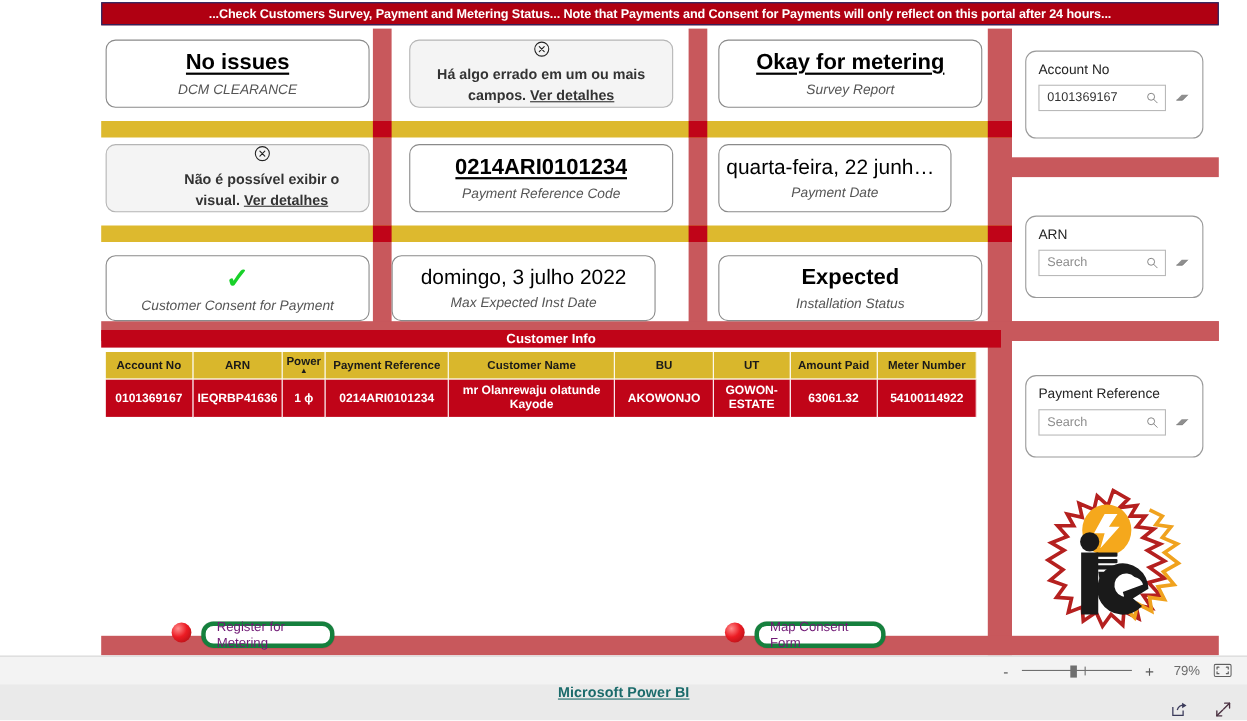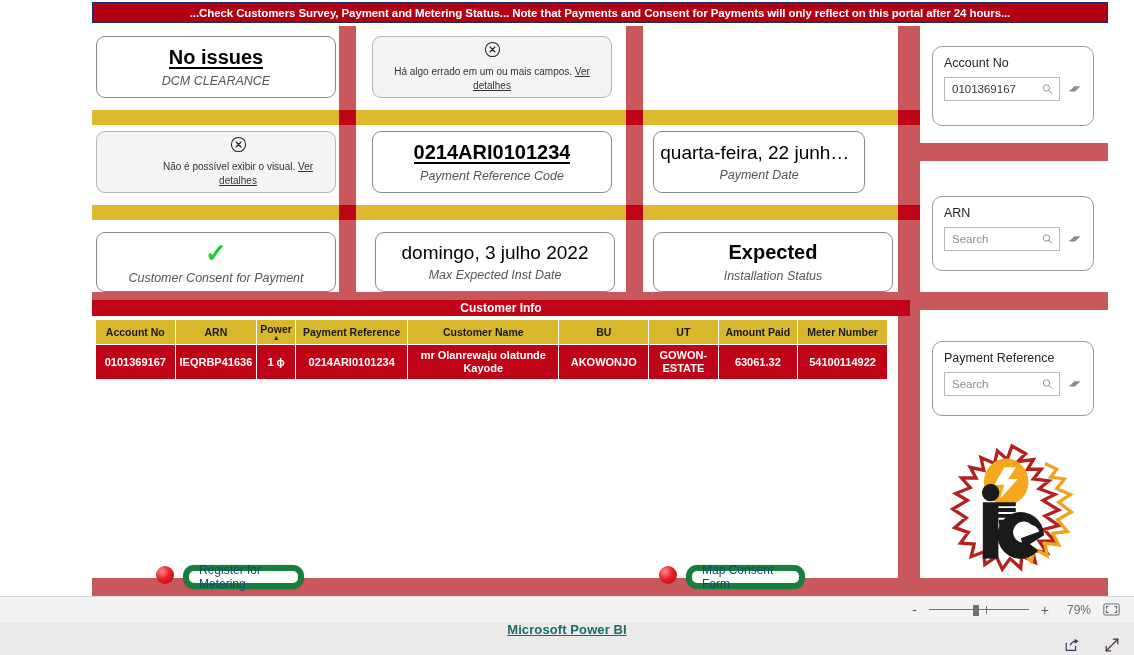--- a/index.html
+++ b/index.html
@@ -50,22 +50,23 @@
   .card-value.plain { text-decoration: none; font-weight: bold; }
   .card-value.light { text-decoration: none; font-weight: normal; font-size:19px; }
   .card-label {
     font-size: 12.5px; font-style: italic; color: #555555;
     margin-top: 5px; font-family: "Liberation Sans", sans-serif;
   }
   .tick { font-size: 26px; color: #19d12a; line-height: 1; font-weight: bold; }
 
   .err-icon { width: 17px; height: 17px; margin-bottom: 7px; }
   .err-text {
-    font-size: 10px; color: #333333; line-height: 1.45;
+    font-size: 13px; color: #333333; line-height: 1.45;
     padding: 0 14px;
+    font-weight: bold;
   }
   .err-text a { color: #333333; text-decoration: underline; }
 
   
   .tbl-title {
     position: absolute; background: #c00418; color: #ffffff;
     font-size: 12px; font-weight: bold;
     display: flex; align-items: center; justify-content: center;
   }
   table.cust {
@@ -104,23 +105,23 @@
   }
   .eraser { width: 14px; height: 12px; flex: 0 0 auto; }
 
   
   .ball {
     position: absolute; width: 18px; height: 18px; border-radius: 50%;
     background: radial-gradient(circle at 33% 30%, #ff8b8b 0%, #ec1c24 45%, #a50d13 100%);
   }
   .pillbtn {
     position: absolute; height: 24px;
-    background: #ffffff; border: 6px solid #15803d; border-radius: 11px;
+    background: #ffffff; border: 4px solid #15803d; border-radius: 11px;
     display: flex; align-items: center; justify-content: center;
-    font-size: 12px; color: #0c4a6e; padding: 0 10px;
+    font-size: 12px; color: #701a75; padding: 0 10px;
     box-shadow: 0 0 0 0.5px rgba(0,0,0,.12);
   }
 
   .logo { position: absolute; }
 
   
   .statusbar {
     position: absolute; left: 0; top: 596px; width: 1134px; height: 26px;
     background: #f3f3f3; border-top: 1px solid #d6d6d6;
     display: flex; align-items: center; justify-content: flex-end;
@@ -181,20 +182,24 @@
     </div>
 
     <div class="card err" style="left:340px; top:36px; width:240px; height:62px;">
       <svg class="err-icon" viewBox="0 0 24 24">
         <circle cx="12" cy="12" r="10" fill="none" stroke="#222" stroke-width="1.5"></circle>
         <path d="M8.5 8.5 L15.5 15.5 M15.5 8.5 L8.5 15.5" stroke="#222" stroke-width="1.6" stroke-linecap="round"></path>
       </svg>
       <div class="err-text"><span>Há algo errado em um ou mais campos. </span><a href="#">Ver detalhes</a></div>
     </div>
 
+    <div class="card" style="left:621px; top:36px; width:240px; height:62px;">
+      <div class="card-value">Okay for metering</div>
+      <div class="card-label">Survey Report</div>
+    </div>
 
     <div class="card err" style="left:64px; top:131px; width:240px; height:62px;padding-left:44px;">
       <svg class="err-icon" viewBox="0 0 24 24">
         <circle cx="12" cy="12" r="10" fill="none" stroke="#222" stroke-width="1.5"></circle>
         <path d="M8.5 8.5 L15.5 15.5 M15.5 8.5 L8.5 15.5" stroke="#222" stroke-width="1.6" stroke-linecap="round"></path>
       </svg>
       <div class="err-text"><span>Não é possível exibir o visual. </span><a href="#">Ver detalhes</a></div>
     </div>
 
     <div class="card" style="left:340px; top:131px; width:240px; height:62px;">
@@ -205,21 +210,21 @@
     <div class="card" style="left:621px; top:131px; width:212px; height:62px;">
       <div class="card-value light">quarta-feira, 22 junho 20…</div>
       <div class="card-label">Payment Date</div>
     </div>
 
     <div class="card" style="left:64px; top:232px; width:240px; height:60px;">
       <div class="tick">✓</div>
       <div class="card-label">Customer Consent for Payment</div>
     </div>
 
-    <div class="card" style="left:343px; top:232px; width:240px; height:60px;">
+    <div class="card" style="left:324px; top:232px; width:240px; height:60px;">
       <div class="card-value light">domingo, 3 julho 2022</div>
       <div class="card-label">Max Expected Inst Date</div>
     </div>
 
     <div class="card" style="left:621px; top:232px; width:240px; height:60px;">
       <div class="card-value plain">Expected</div>
       <div class="card-label">Installation Status</div>
     </div>
 
     <div class="tbl-title" style="left:60px; top:300px; width:818px; height:16px;">Customer Info</div>

